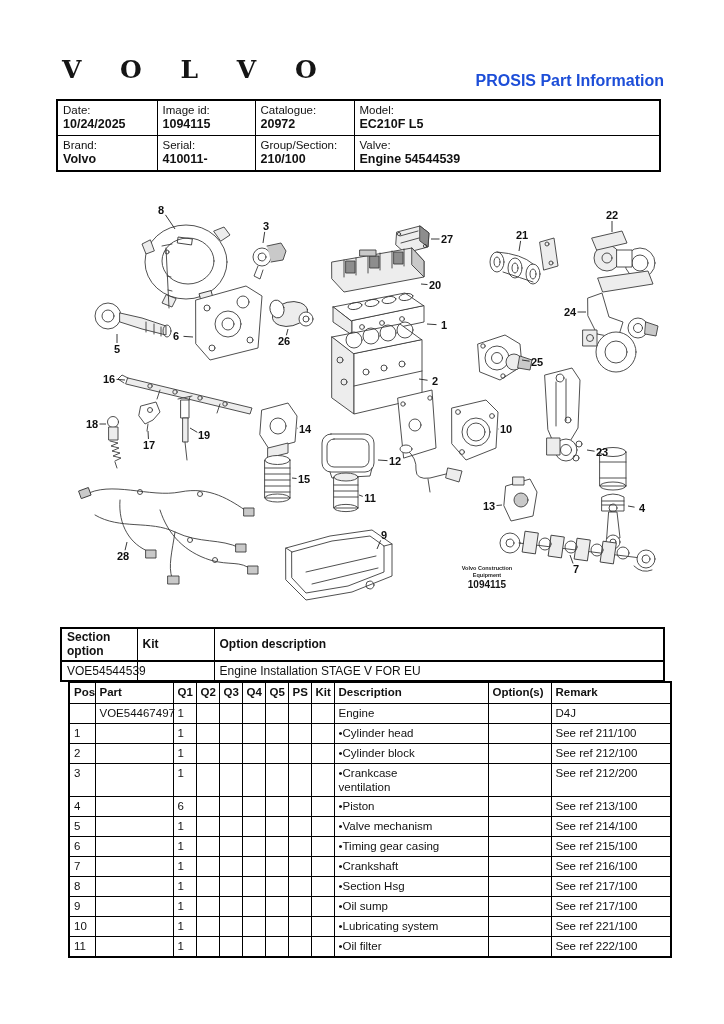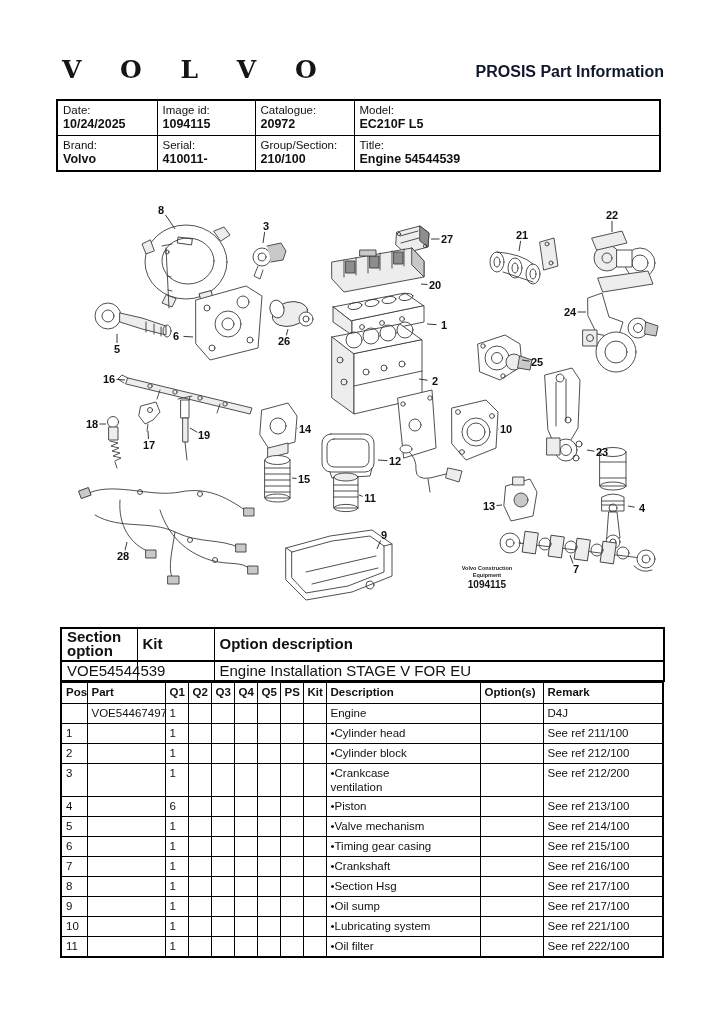--- a/index.html
+++ b/index.html
@@ -6,43 +6,43 @@
   body{
     width:724px;height:1024px;position:relative;background:#ffffff;
     font-family:"Liberation Sans",sans-serif;color:#111;overflow:hidden;
   }
   .logo{
     position:absolute;left:62px;top:55px;
     font-family:"DejaVu Serif",serif;font-weight:900;font-size:25px;
     letter-spacing:15px;color:#151515;white-space:nowrap;
   }
   .doc-title{
-    position:absolute;top:63px;right:60px;
-    font-size:16px;font-weight:bold;color:#0f172a;
+    position:absolute;top:72px;right:60px;
+    font-size:16px;font-weight:bold;color:#1d4ed8;
   }
   
   table{border-collapse:collapse;table-layout:fixed;}
   .info-table{position:absolute;left:56px;top:99px;width:603px;border:2px solid #000;}
   .info-table td{border:1px solid #000;vertical-align:top;padding:2px 5px 3px;height:28px;}
   .cell-label{font-size:11.5px;line-height:14px;}
   .cell-value{font-size:12.5px;font-weight:bold;line-height:15px;}
   
   .diagram{position:absolute;left:55px;top:190px;width:620px;height:430px;}
   .sketch{stroke:#3c3c3c;stroke-width:0.9;fill:none;stroke-linejoin:round;stroke-linecap:round;}
   .fillL{fill:#ededed;} .fillM{fill:#c9c9c9;} .fillD{fill:#8d8d8d;} .fillW{fill:#ffffff;}
   .callout{font-family:"Liberation Sans",sans-serif;font-size:11px;font-weight:bold;fill:#101010;text-anchor:middle;}
   .leader{stroke:#222;stroke-width:0.9;}
   .wm-small{font-size:5.5px;font-weight:bold;fill:#222;text-anchor:middle;}
   .wm-num{font-size:10px;font-weight:bold;fill:#161616;text-anchor:middle;}
   
-  .section-table{position:absolute;left:60px;top:627px;width:603px;border:2px solid #000;font-size:15px;}
+  .section-table{position:absolute;left:60px;top:627px;width:603px;border:2px solid #000;font-size:12px;}
   .section-table th,.section-table td{border:1px solid #000;text-align:left;padding:1px 5px 2px;height:15px;line-height:14px;}
   .section-table th{font-weight:bold;border-bottom:2px solid #000;}
   
-  .parts-table{position:absolute;left:60px;top:681px;width:603px;border:2px solid #000;font-size:11.5px;}
+  .parts-table{position:absolute;left:68px;top:681px;width:603px;border:2px solid #000;font-size:11.5px;}
   .parts-table th,.parts-table td{border:1px solid #000;text-align:left;vertical-align:top;padding:2px 4px 2px;line-height:14px;}
   .parts-table th{font-weight:bold;height:16px;}
   .parts-table td{height:15px;white-space:pre-line;}
 </style>
 </head>
 <body>
 
 <div class="logo">V O L V O</div>
 <div class="doc-title">PROSIS Part Information</div>
 
@@ -79,21 +79,21 @@
     </td>
     <td>
       <div class="cell-label">Serial:</div>
       <div class="cell-value">410011-</div>
     </td>
     <td>
       <div class="cell-label">Group/Section:</div>
       <div class="cell-value">210/100</div>
     </td>
     <td>
-      <div class="cell-label">Title:</div>
+      <div class="cell-label">Valve:</div>
       <div class="cell-value">Engine 54544539</div>
     </td>
   </tr>
 </tbody>
   </table>
 
 <svg id="diagram-svg" class="diagram" viewBox="55 190 620 430" xmlns="http://www.w3.org/2000/svg">
   <g class="sketch">
 
     <g>

